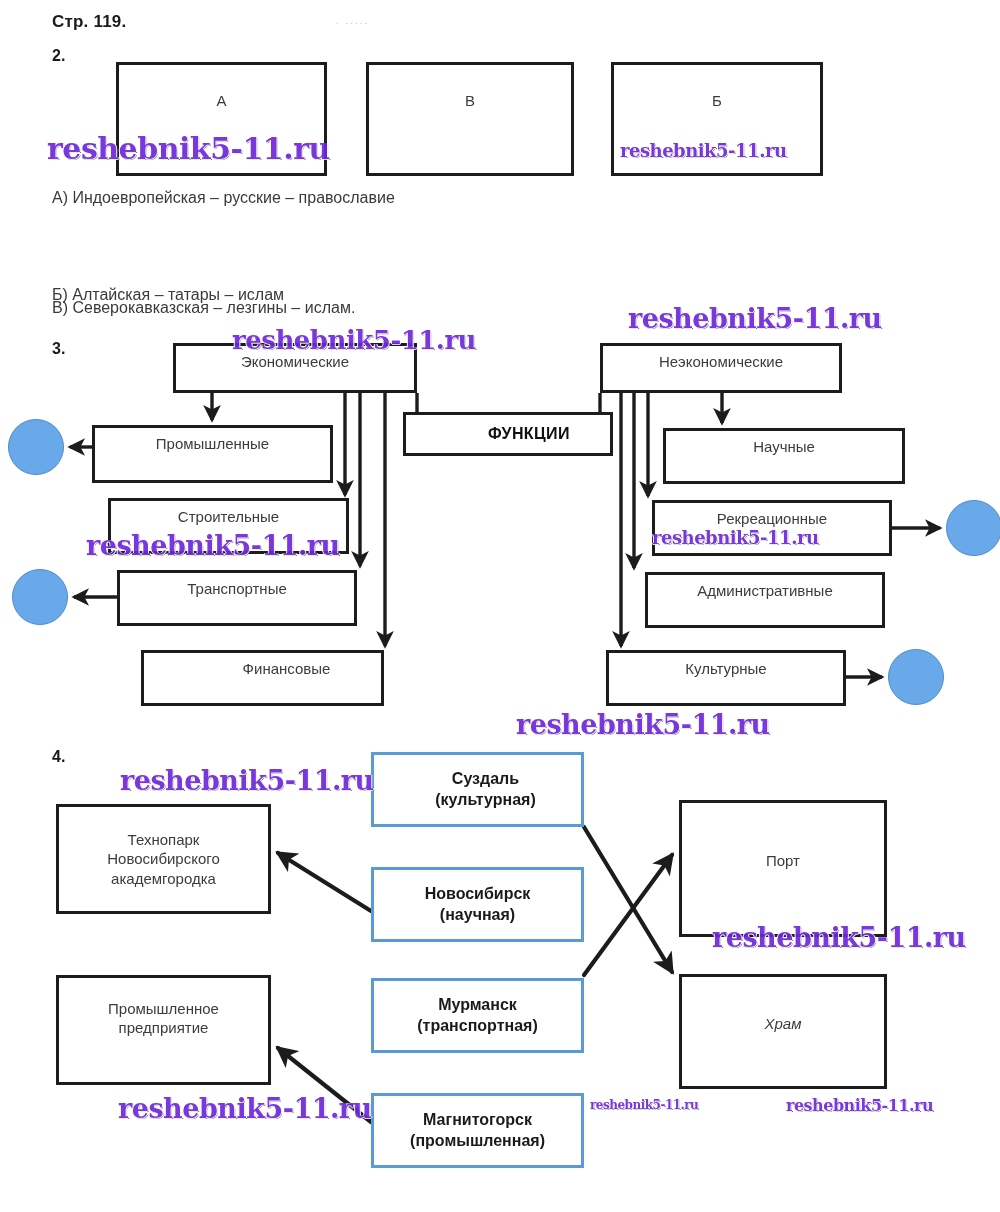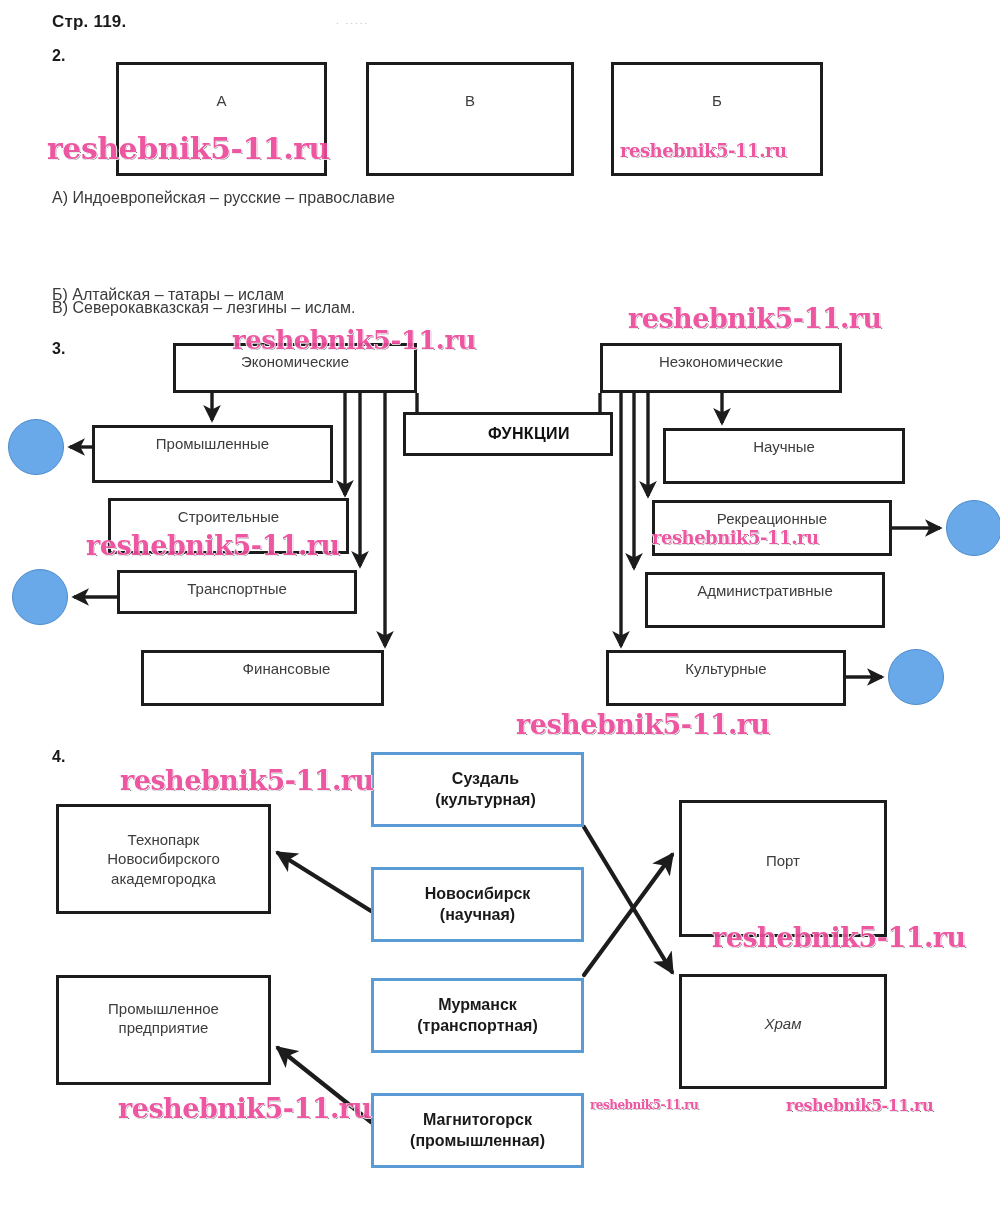--- a/index.html
+++ b/index.html
@@ -77,21 +77,21 @@
     border-radius: 50%;
     background: #6aa9e9;
     border: 1px solid #4b8ccb;
     box-sizing: border-box;
   }
 
   
   .wm {
     font-family: "DejaVu Serif", serif;
     font-weight: bold;
-    color: #ec4899;
+    color: #6d28d9;
     -webkit-text-stroke: 0px;
     text-shadow:
       1px 0 0 #ffffff,
       -1px 0 0 #ffffff,
       0 1px 0 #e9e9e9,
       1px 1px 0 #5d5d5d;
     white-space: nowrap;
     letter-spacing: -0.5px;
     opacity: .92;
     pointer-events: none;
@@ -192,21 +192,21 @@
     <span>Научные</span>
   </div>
 
   <div class="abs box topline" style="left:108px; top:498px; width:241px; height:56px;">
     <span>Строительные</span>
   </div>
   <div class="abs box topline" style="left:652px; top:500px; width:240px; height:56px;">
     <span>Рекреационные</span>
   </div>
 
-  <div class="abs box topline" style="left:117px; top:570px; width:240px; height:44px;">
+  <div class="abs box topline" style="left:117px; top:570px; width:240px; height:56px;">
     <span>Транспортные</span>
   </div>
   <div class="abs box topline" style="left:645px; top:572px; width:240px; height:56px;">
     <span>Административные</span>
   </div>
 
   <div class="abs box topline" style="left:141px; top:650px; width:243px; height:56px;padding-left:48px;">
     <span>Финансовые</span>
   </div>
   <div class="abs box topline" style="left:606px; top:650px; width:240px; height:56px;">

